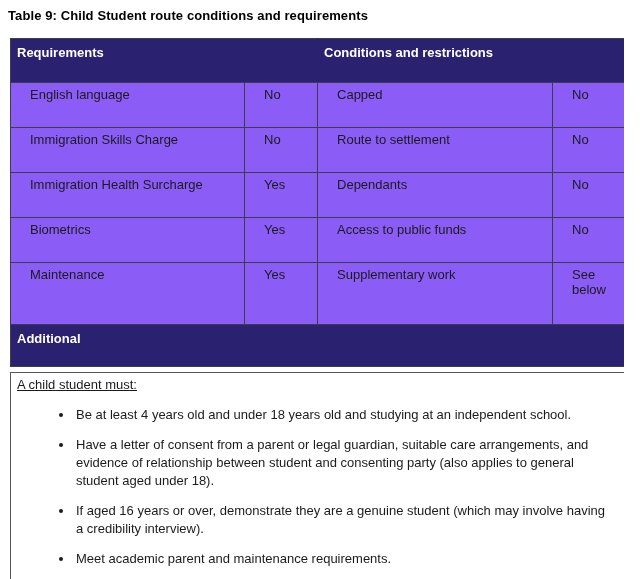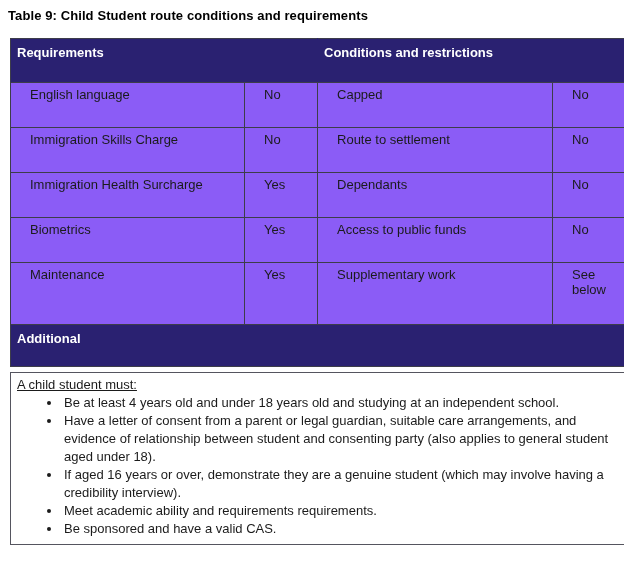--- a/index.html
+++ b/index.html
@@ -81,21 +81,21 @@
   .additional-box .intro {
     margin: 0;
     text-decoration: underline;
   }
   .additional-box ul {
     margin: 0;
     padding-left: 45px;
     list-style: disc outside;
   }
   .additional-box li {
-    margin: 0;
+    margin: 12px;
     padding-left: 2px;
   }
 </style>
 </head>
 <body>
 
 <div class="page">
 
   <div class="doc-title">Table 9: Child Student route conditions and requirements</div>
 
@@ -153,18 +153,18 @@
       </tr>
     </tbody>
   </table>
 
   <div class="additional-box">
     <p class="intro">A child student must:</p>
     <ul>
       <li>Be at least 4 years old and under 18 years old and studying at an independent school.</li>
       <li>Have a letter of consent from a parent or legal guardian, suitable care arrangements, and evidence of relationship between student and consenting party (also applies to general student aged under 18).</li>
       <li>If aged 16 years or over, demonstrate they are a genuine student (which may involve having a credibility interview).</li>
-      <li>Meet academic ability and requirements requirements.</li>
+      <li>Meet academic parent and maintenance requirements.</li>
       <li>Be sponsored and have a valid CAS.</li>
     </ul>
   </div>
 
 </div>
 
 </body></html>

